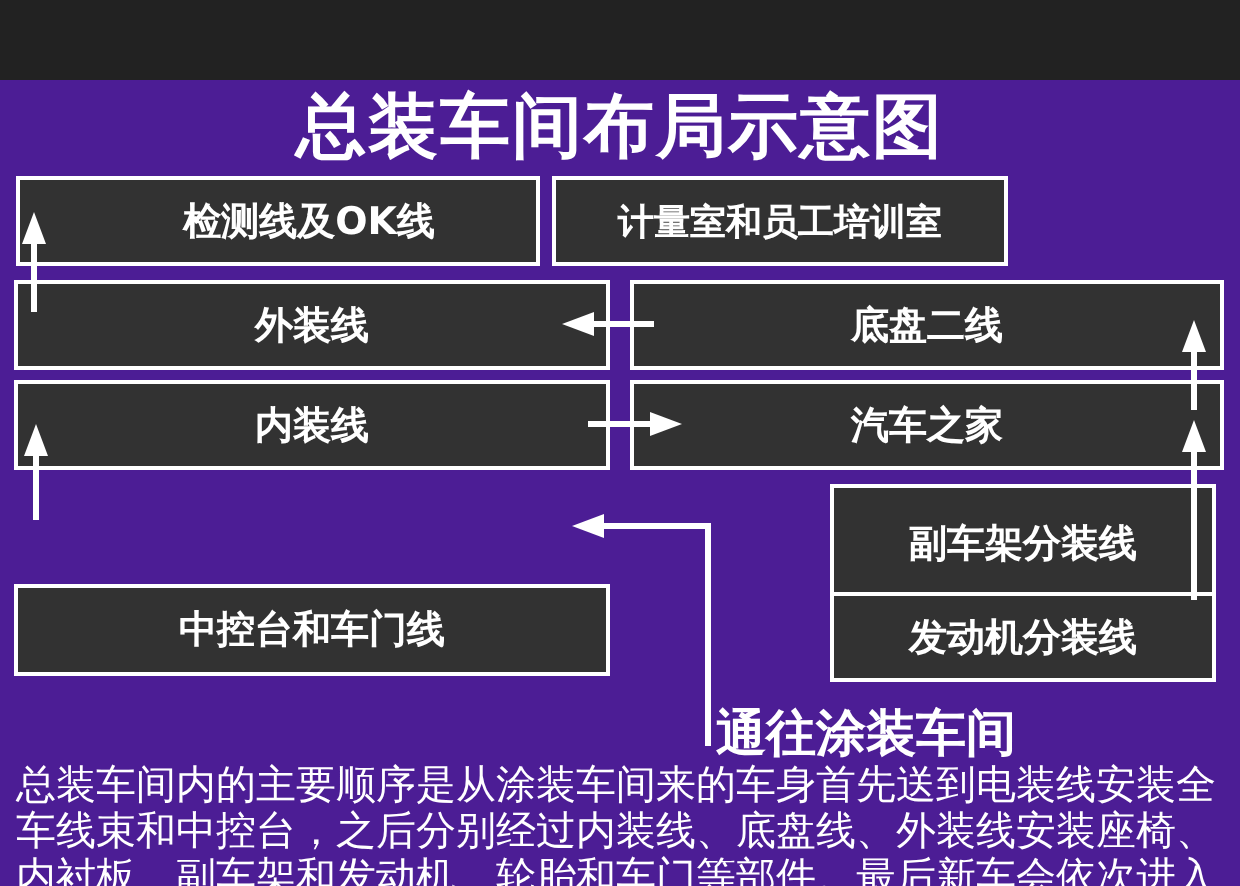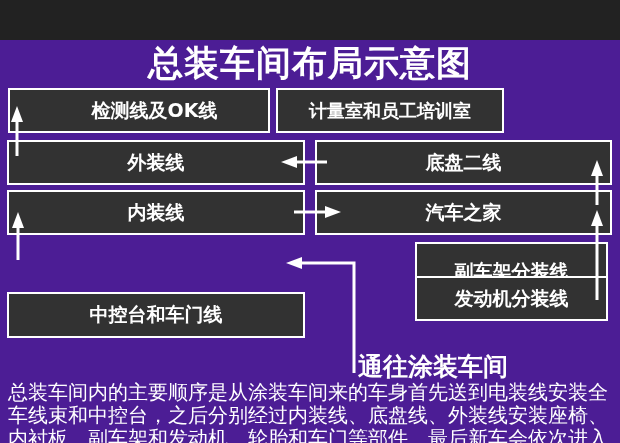--- a/index.html
+++ b/index.html
@@ -23,21 +23,21 @@
   .b-inspection{left:8px;top:48px;width:262px;height:45px;padding-left:31px;}
   .b-metrology{left:276px;top:48px;width:228px;height:45px;font-size:18px;}
   .b-tire{left:473px;top:48px;width:139px;height:45px;}
   .b-exterior{left:7px;top:100px;width:298px;height:45px;}
   .b-chassis2{left:315px;top:100px;width:297px;height:45px;}
   .b-interior{left:7px;top:150px;width:298px;height:45px;}
   .b-chassis1{left:315px;top:150px;width:297px;height:45px;}
   .b-electrical{left:7px;top:201px;width:298px;height:45px;}
   .b-subframe{left:415px;top:202px;width:193px;height:60px;}
   .b-console{left:7px;top:252px;width:298px;height:46px;}
-  .b-engine{left:415px;top:236px;width:193px;height:45px;}
+  .b-engine{left:415px;top:256px;width:193px;height:45px;}
   .arrow-layer{position:absolute;left:0;top:0;width:620px;height:443px;pointer-events:none;}
   .annotation{
     position:absolute;left:358px;top:310px;
     font-size:25px;font-weight:bold;white-space:nowrap;
   }
   .description{
     position:absolute;left:8px;top:341px;width:606px;
     font-size:20px;line-height:23px;font-weight:normal;
     text-align:left;margin:0;
   }

